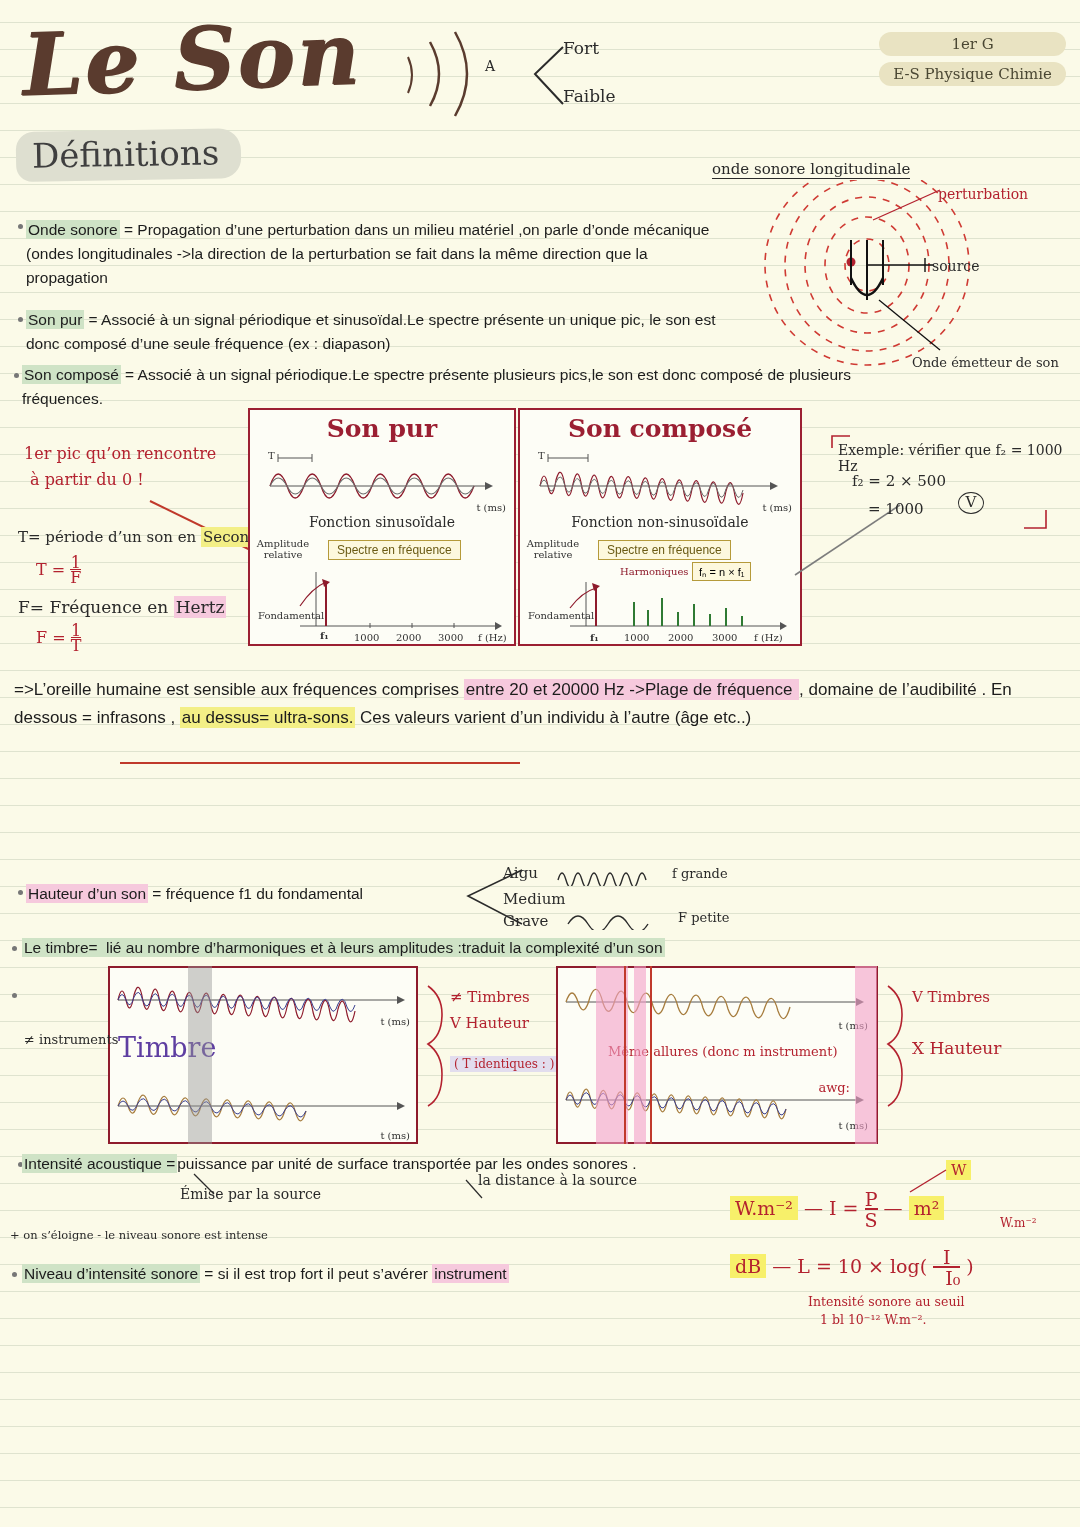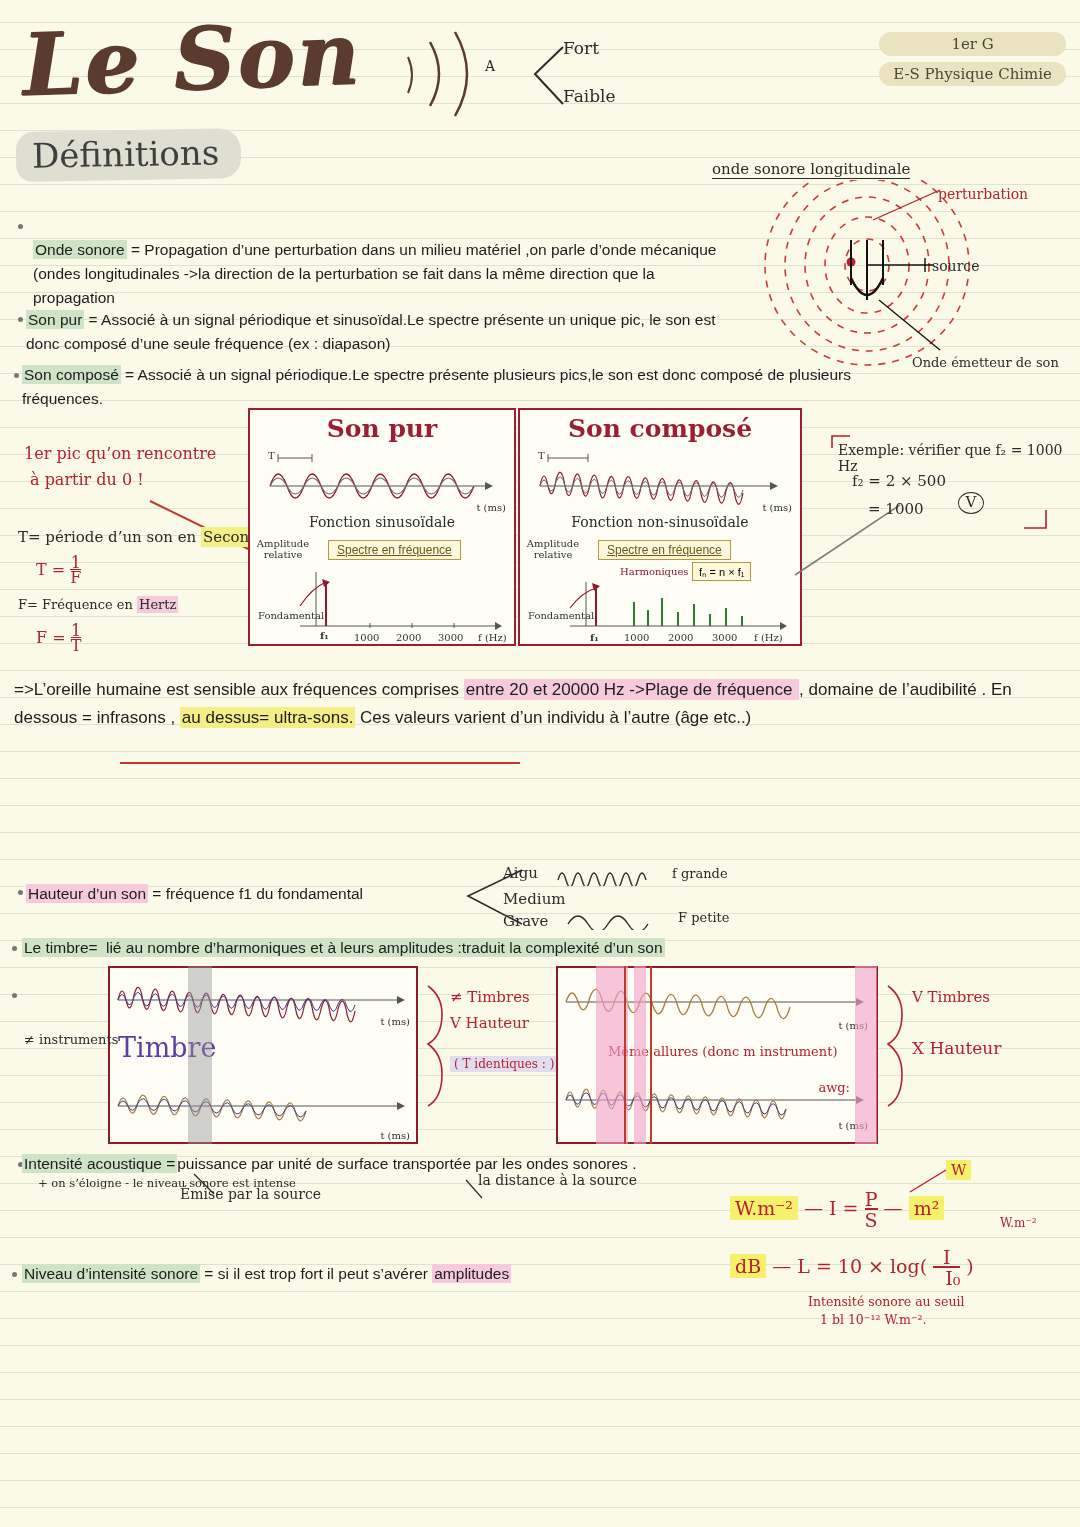--- a/index.html
+++ b/index.html
@@ -63,21 +63,21 @@
   .figbox {
     position:absolute; background:#fdfdf6; border:2px solid #9b1f32;
   }
   .figtitle {
     text-align:center; font-family:"DejaVu Serif", serif;
     font-weight:700; font-size:25px; color:#9b1f32; margin-top:4px;
   }
   .figsub { text-align:center; font-family:"DejaVu Serif", serif; font-size:14px; color:#2b2b2b; }
   .spectre-lbl {
     border:1px solid #b59a3a; background:#fdf8dd; color:#6a5a14;
-    font-size:12px; padding:2px 8px; display:inline-block;text-decoration:underline;
+    font-size:12px; padding:2px 8px; display:inline-block;
   }
   .axis-lbl { font-size:10px; color:#333; font-family:"DejaVu Serif", serif; }
 
   
   .hw { position:absolute; font-family:"DejaVu Serif", serif; }
   .hw-red { color:#b3222f; }
   .hw-dark { color:#2a2a2a; }
 
   
   .timbrebox { position:absolute; border:2px solid #8e1b2c; background:#fdfdf6; }
@@ -175,21 +175,21 @@
   </div>
 
   <div class="title-badge">
     <span class="badge">1er G</span>
     <span class="badge b2">E-S Physique Chimie</span>
   </div>
 
   <div class="defs">Définitions</div>
 
   <div class="bullet" style="left:18px; top:224px;"></div>
-  <div class="para" style="left:33px; top:218px; width:690px;margin-top:20px;">
+  <div class="para" style="left:26px; top:218px; width:690px;">
     <span class="hl-green">Onde sonore</span><span> = Propagation d’une perturbation dans un milieu matériel ,on parle d’onde mécanique (ondes longitudinales -&gt;la direction de la perturbation se fait dans la même direction que la propagation</span>
   </div>
 
   <div class="bullet" style="left:18px; top:317px;"></div>
   <div class="para" style="left:26px; top:308px; width:690px;">
     <span class="hl-green">Son pur</span><span> = Associé à un signal périodique et sinusoïdal.Le spectre présente un unique pic, le son est donc composé d’une seule fréquence (ex : diapason)</span>
   </div>
 
   <div class="bullet" style="left:14px; top:373px;"></div>
   <div class="para" style="left:22px; top:363px; width:845px;">
@@ -232,21 +232,21 @@
     <span class="hl-yellow">Seconde</span>
   </div>
   <div class="hw hw-red" style="left:36px; top:556px; font-size:16px;">
     <span>T =</span>
     <span style="display:inline-block; text-align:center; vertical-align:middle;">
       <span style="display:block; border-bottom:1.5px solid #b3222f; line-height:13px;">1</span>
       <span style="display:block; line-height:15px;">F</span>
     </span>
   </div>
 
-  <div class="hw hw-dark" style="left:18px; top:597px; font-size:13px;">
+  <div class="hw hw-dark" style="left:18px; top:597px; font-size:17px;">
     <span>F= Fréquence en</span>
     <span class="hl-pink">Hertz</span>
   </div>
   <div class="hw hw-red" style="left:36px; top:624px; font-size:16px;">
     <span>F =</span>
     <span style="display:inline-block; text-align:center; vertical-align:middle;">
       <span style="display:block; border-bottom:1.5px solid #b3222f; line-height:13px;">1</span>
       <span style="display:block; line-height:15px;">T</span>
     </span>
   </div>
@@ -443,42 +443,42 @@
     <span class="hl-green">Intensité acoustique =</span><span>puissance par unité de surface transportée par les ondes sonores .</span>
   </div>
   <svg width="70" height="28" style="position:absolute;left:178px;top:1170px;">
     <line x1="36" y1="24" x2="16" y2="4" stroke="#2b2b2b" stroke-width="1.2"></line>
   </svg>
   <div class="hw hw-dark" style="left:180px; top:1186px; font-size:14px;">Émise par la source</div>
   <svg width="30" height="24" style="position:absolute;left:460px;top:1178px;">
     <line x1="22" y1="20" x2="6" y2="2" stroke="#2b2b2b" stroke-width="1.2"></line>
   </svg>
   <div class="hw hw-dark" style="left:478px; top:1172px; font-size:14px;">la distance à la source</div>
-  <div class="hw hw-dark" style="left:10px; top:1176px; font-size:11.5px;margin-left:28px;">+ on s’éloigne - le niveau sonore est intense</div>
+  <div class="hw hw-dark" style="left:10px; top:1228px; font-size:11.5px;">+ on s’éloigne - le niveau sonore est intense</div>
 
   <div class="formula" style="left:730px; top:1190px; font-size:19px;">
     <span class="yellowchip">W.m⁻²</span>
     <span style="color:#b3222f;"> — </span>
     <span>I =</span>
     <span style="display:inline-block; text-align:center; vertical-align:middle;">
       <span style="display:block; border-bottom:2px solid #b3222f; line-height:18px;">P</span>
       <span style="display:block; line-height:20px;">S</span>
     </span>
     <span style="color:#b3222f;"> — </span>
     <span class="yellowchip">m²</span>
   </div>
   <div class="formula yellowchip" style="left:946px; top:1160px; font-size:15px;">W</div>
   <svg width="60" height="30" style="position:absolute;left:906px;top:1166px;">
     <line x1="4" y1="26" x2="40" y2="4" stroke="#b3222f" stroke-width="1.4"></line>
   </svg>
   <div class="formula" style="left:1000px; top:1216px; font-size:12px;">W.m⁻²</div>
 
   <div class="bullet" style="left:12px; top:1272px;"></div>
   <div class="para" style="left:22px; top:1262px; width:640px;">
-    <span class="hl-green">Niveau d’intensité sonore</span><span> = si il est trop fort il peut s’avérer </span><span class="hl-pink">amplitudes</span>
+    <span class="hl-green">Niveau d’intensité sonore</span><span> = si il est trop fort il peut s’avérer </span><span class="hl-pink">instrument</span>
   </div>
 
   <div class="formula" style="left:730px; top:1248px; font-size:19px;">
     <span class="yellowchip">dB</span>
     <span style="color:#b3222f;"> — </span>
     <span>L = 10 × log(</span>
     <span style="display:inline-block; text-align:center; vertical-align:middle;">
       <span style="display:block; border-bottom:2px solid #b3222f; line-height:18px;">I</span>
       <span style="display:block; line-height:20px;margin-left:12px;">I₀</span>
     </span>

